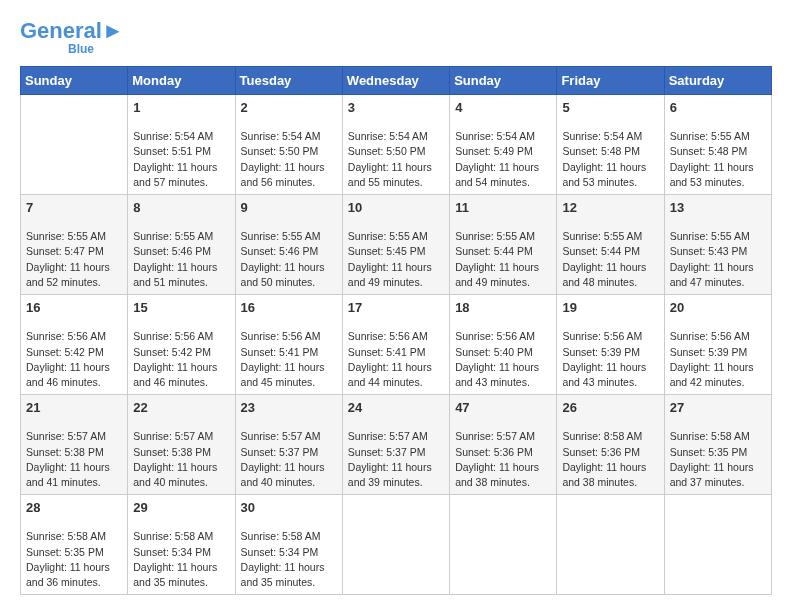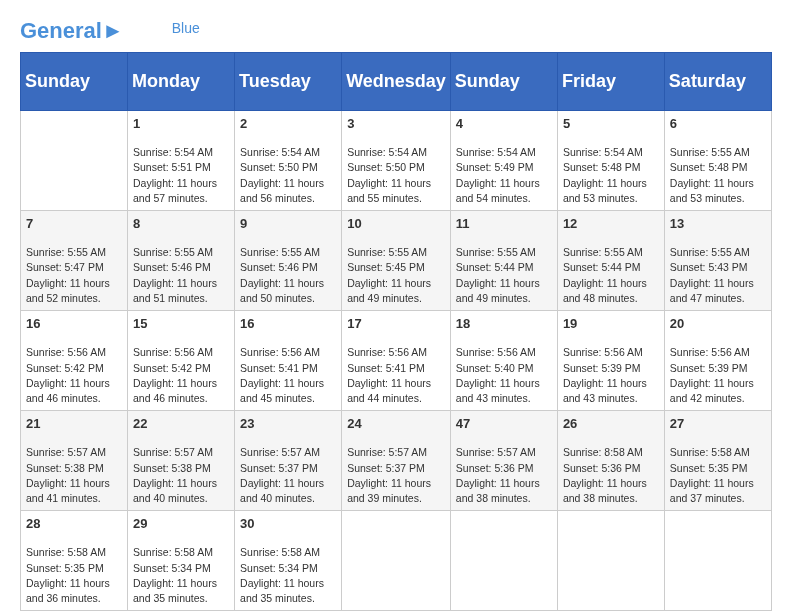--- a/index.html
+++ b/index.html
@@ -11,21 +11,21 @@
       padding: 20px;
     }
     .header {
       display: flex;
       justify-content: space-between;
       align-items: flex-start;
       margin-bottom: 10px;
     }
     .logo {
       display: flex;
-      flex-direction: row;
+      flex-direction: column;
       align-items: flex-start;
     }
     .logo-text {
       font-size: 22px;
       font-weight: bold;
       color: #1a3a5c;
       line-height: 1;
     }
     .logo-text span {
       color: #4a90d9;
@@ -45,23 +45,23 @@
       font-weight: bold;
     }
     table {
       width: 100%;
       border-collapse: collapse;
       font-size: 11px;
     }
     thead tr th {
       background-color: #3a6bbf;
       color: #fff;
-      padding: 18px 4px;
+      padding: 6px 4px;
       text-align: left;
-      font-size: 18px;
+      font-size: 13px;
       font-weight: bold;
       border: 1px solid #2a5aaf;
     }
     tbody tr td {
       border: 1px solid #ccc;
       vertical-align: top;
       padding: 4px 5px;
       min-height: 80px;
       height: 85px;
       width: 14.28%;
@@ -89,21 +89,21 @@
     }
   </style>
 </head>
 <body>
 
 <div class="header">
   <div class="logo">
     <div class="logo-text">
       <span>General</span><span style="color:#4a90d9;">►</span>
     </div>
-    <div style="font-size:14px; font-weight:normal; color:#4a90d9; letter-spacing:0px;padding-left:48px;">Blue</div>
+    <div style="font-size:12px; font-weight:bold; color:#4a90d9; letter-spacing:0px;padding-left:48px;">Blue</div>
   </div>
   <div class="title-block">
     <div class="calendar-title"></div>
     <div class="calendar-subtitle"></div>
   </div>
 </div>
 
 <table>
   <thead>
     <tr id="weekday-header">

